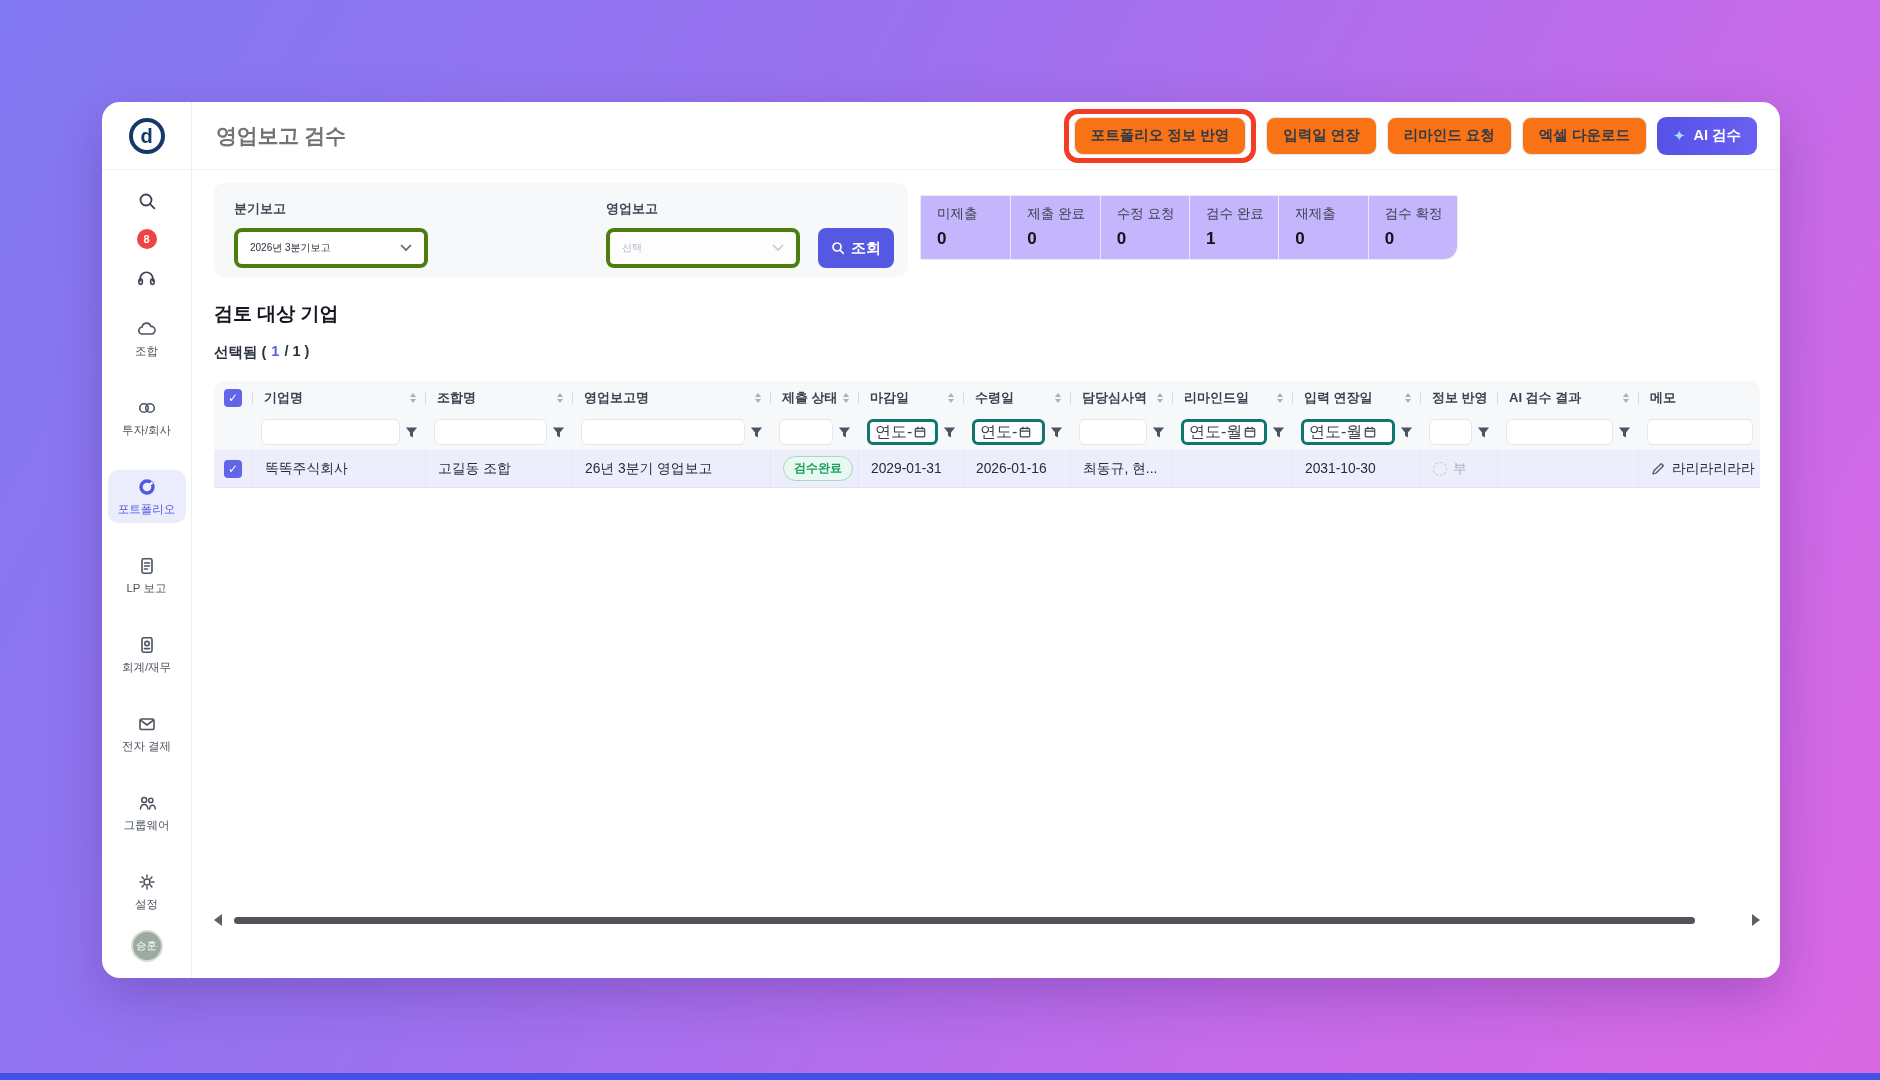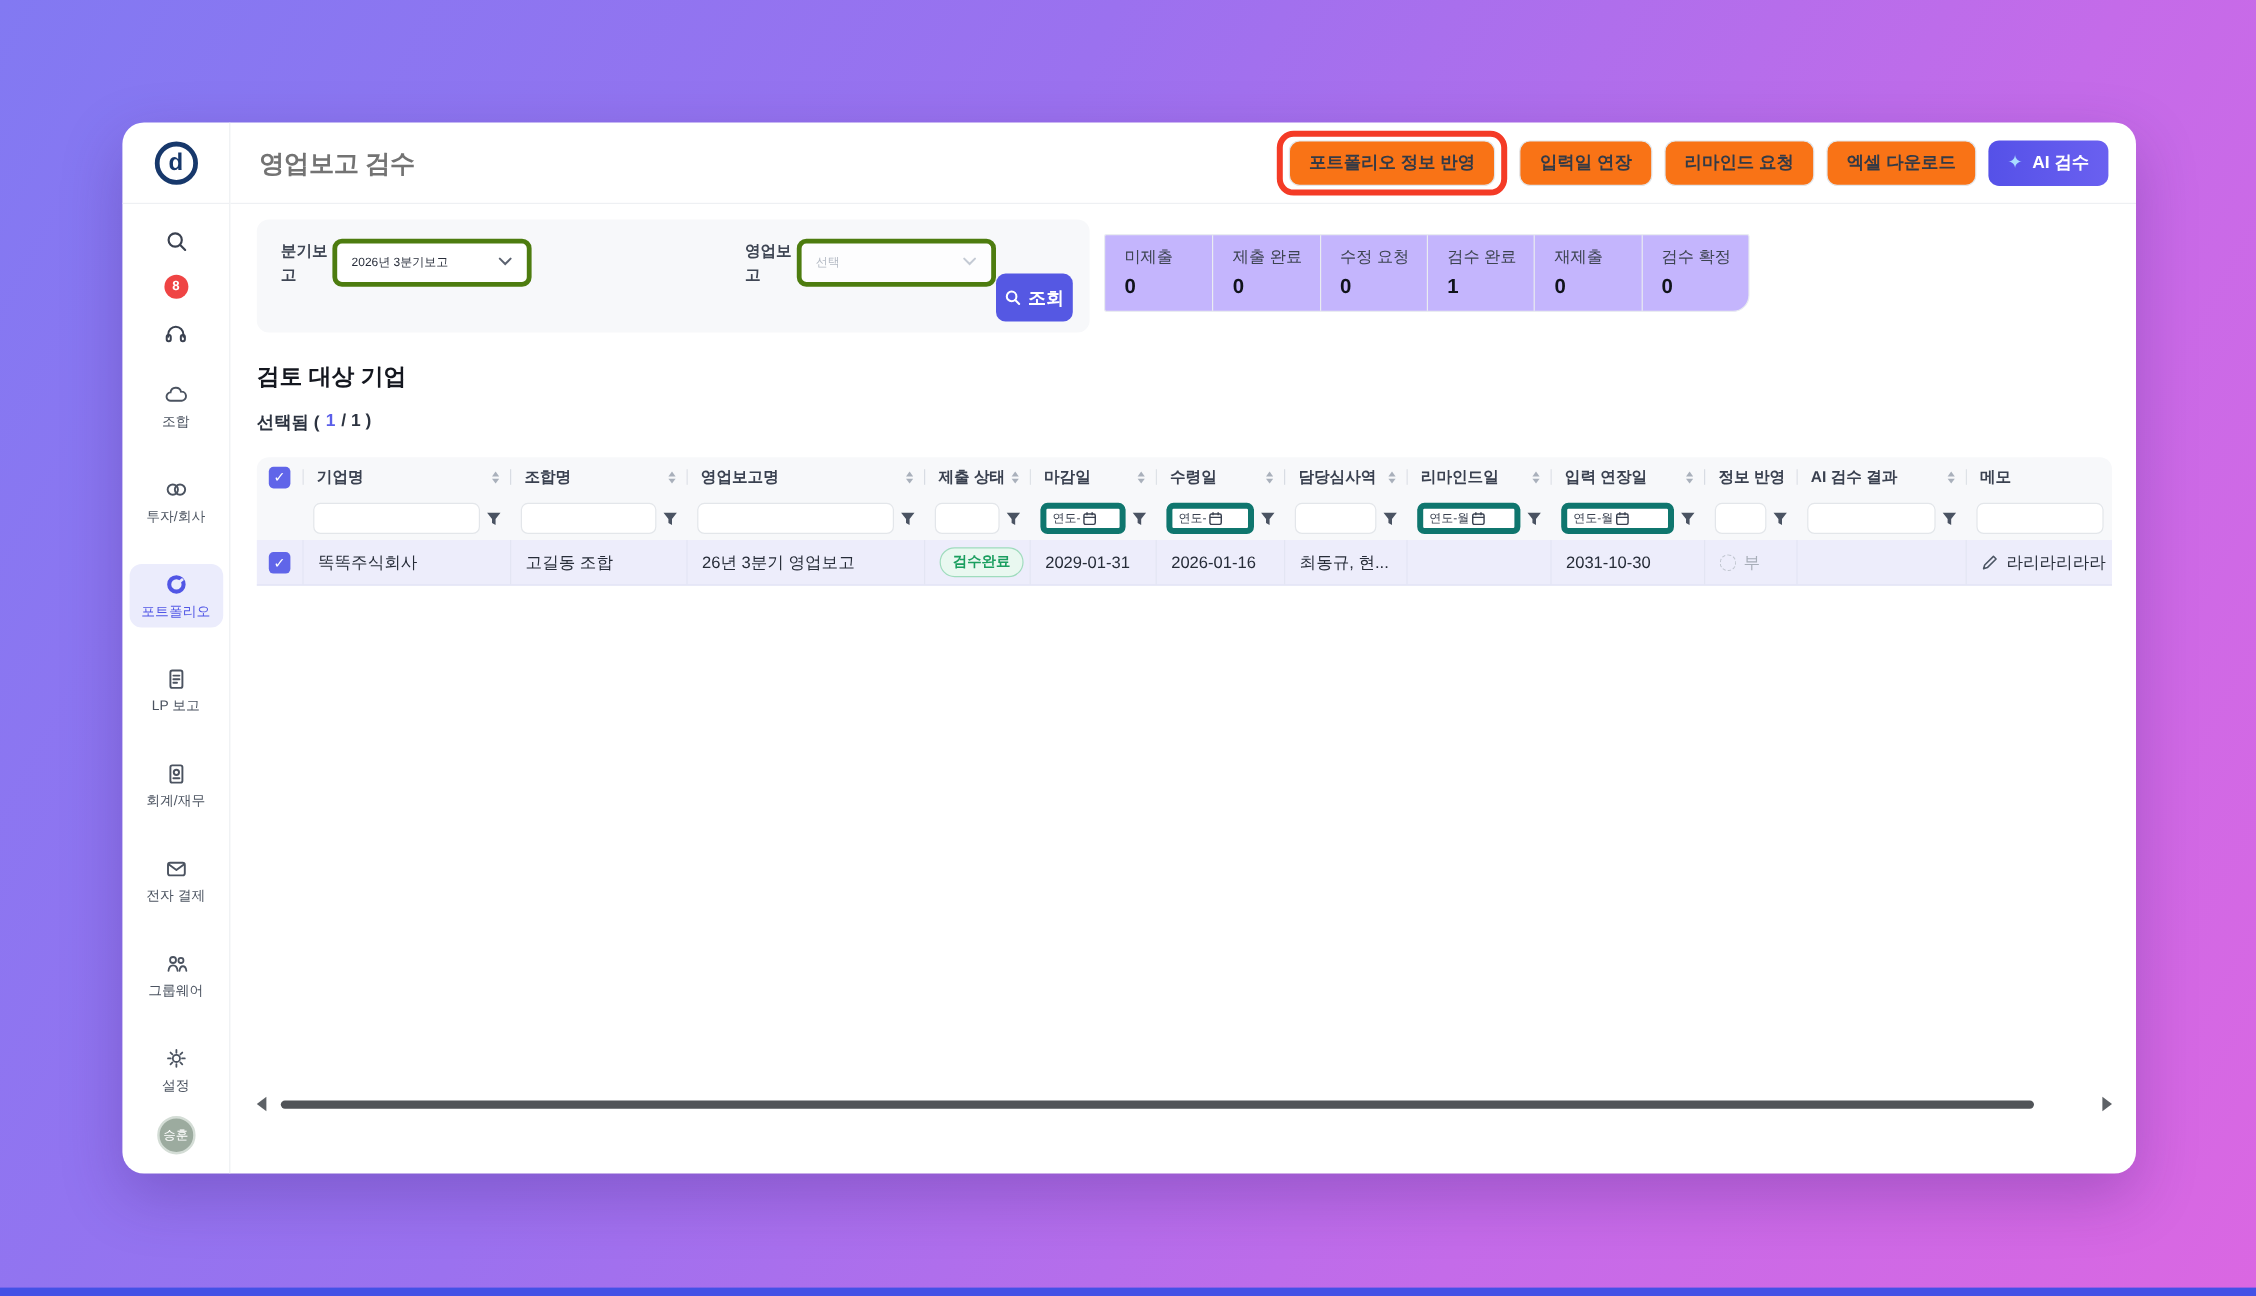--- a/index.html
+++ b/index.html
@@ -44,21 +44,21 @@
   .btn-ai { display:flex; align-items:center; gap:8px; border:none; color:#fff;
     background:linear-gradient(90deg,#5551e8,#6a60f0); }
   .sparkle { font-size:15px; color:#a9dcff; line-height:1; }
 
   .content { position:relative; flex:1; padding:13px 20px 0 22px; display:flex; flex-direction:column; min-height:0; }
 
   
   .filter-row { display:flex; align-items:flex-start; }
   .filter-card { width:694px; height:94px; background:#f7f8fa; border-radius:10px; padding:16px 14px 0 20px;
     display:flex; position:relative; flex-shrink:0; }
-  .field { display:flex; flex-direction:row; }
+  .field { display:flex; flex-direction:column; }
   .field + .field { margin-left:178px; }
   .field-label { font-size:13px; font-weight:bold; color:#3f4654; margin-bottom:9px; line-height:20px; }
   .select { width:194px; height:40px; background:#fff; border:4px solid #4d7c0f; border-radius:8px;
     display:flex; align-items:center; padding:0 12px; font-size:10px; color:#272d3a; cursor:pointer; }
   .select .chev { margin-left:auto; }
   .select.placeholder { color:#b4bac4; background:#fdfdfe;text-align:right; }
   .search-btn { margin-left:auto; margin-top:29px; width:76px; height:40px; border:none; border-radius:8px;
     background:#5558e3; color:#fff; font-size:15px; font-weight:bold; font-family:inherit;
     display:flex; align-items:center; justify-content:center; gap:6px; cursor:pointer; }
 
@@ -91,22 +91,22 @@
   .hcell.center { justify-content:center; padding-left:0; }
   .sort { display:flex; flex-direction:column; gap:2px; margin-left:auto; padding-right:9px; cursor:pointer; }
   .sort i { display:block; width:0; height:0; border-left:3.5px solid transparent; border-right:3.5px solid transparent; }
   .sort .up { border-bottom:4px solid #a9b0bb; }
   .sort .dn { border-top:4px solid #a9b0bb; }
 
   .frow { height:36px; }
   .fcell { height:100%; display:flex; align-items:center; padding:0 7px 0 9px; gap:5px; overflow:hidden; }
   .f-input { flex:1; min-width:0; height:26px; border:1px solid #e3e6ea; border-radius:6px; background:#fff;
     font-family:inherit; font-size:12.5px; padding:0 6px; outline:none; }
-  .datebox { flex:1; min-width:0; height:26px; border:5px solid #0f766e; border-radius:6px; background:#fff;
-    display:flex; align-items:center; gap:2px; padding:0 5px; font-size:10px; color:#3a4150; white-space:nowrap; overflow:hidden; cursor:pointer; }
+  .datebox { flex:1; min-width:0; height:26px; border:3px solid #0f766e; border-radius:6px; background:#fff;
+    display:flex; align-items:center; gap:2px; padding:0 5px; font-size:16px; color:#3a4150; white-space:nowrap; overflow:hidden; cursor:pointer; }
   .datebox svg { flex-shrink:0; }
   .funnel { flex-shrink:0; cursor:pointer; display:flex; }
 
   .drow { height:38px; background:#ededfb; border-bottom:1px solid #dfe2f3; }
   .dcell { height:100%; display:flex; align-items:center; padding-left:12px; font-size:13.8px; color:#262c38;
     white-space:nowrap; overflow:hidden; }
   .dcell.bl { border-left:1px solid #e3e5f3; }
   .dcell.center { justify-content:center; padding-left:0; }
   .status-badge { display:inline-flex; align-items:center; padding:3px 10px; border-radius:20px;
     background:#e9f8f0; border:1px solid #9fdcbd; color:#1a9e5f; font-size:12px; font-weight:bold; }

